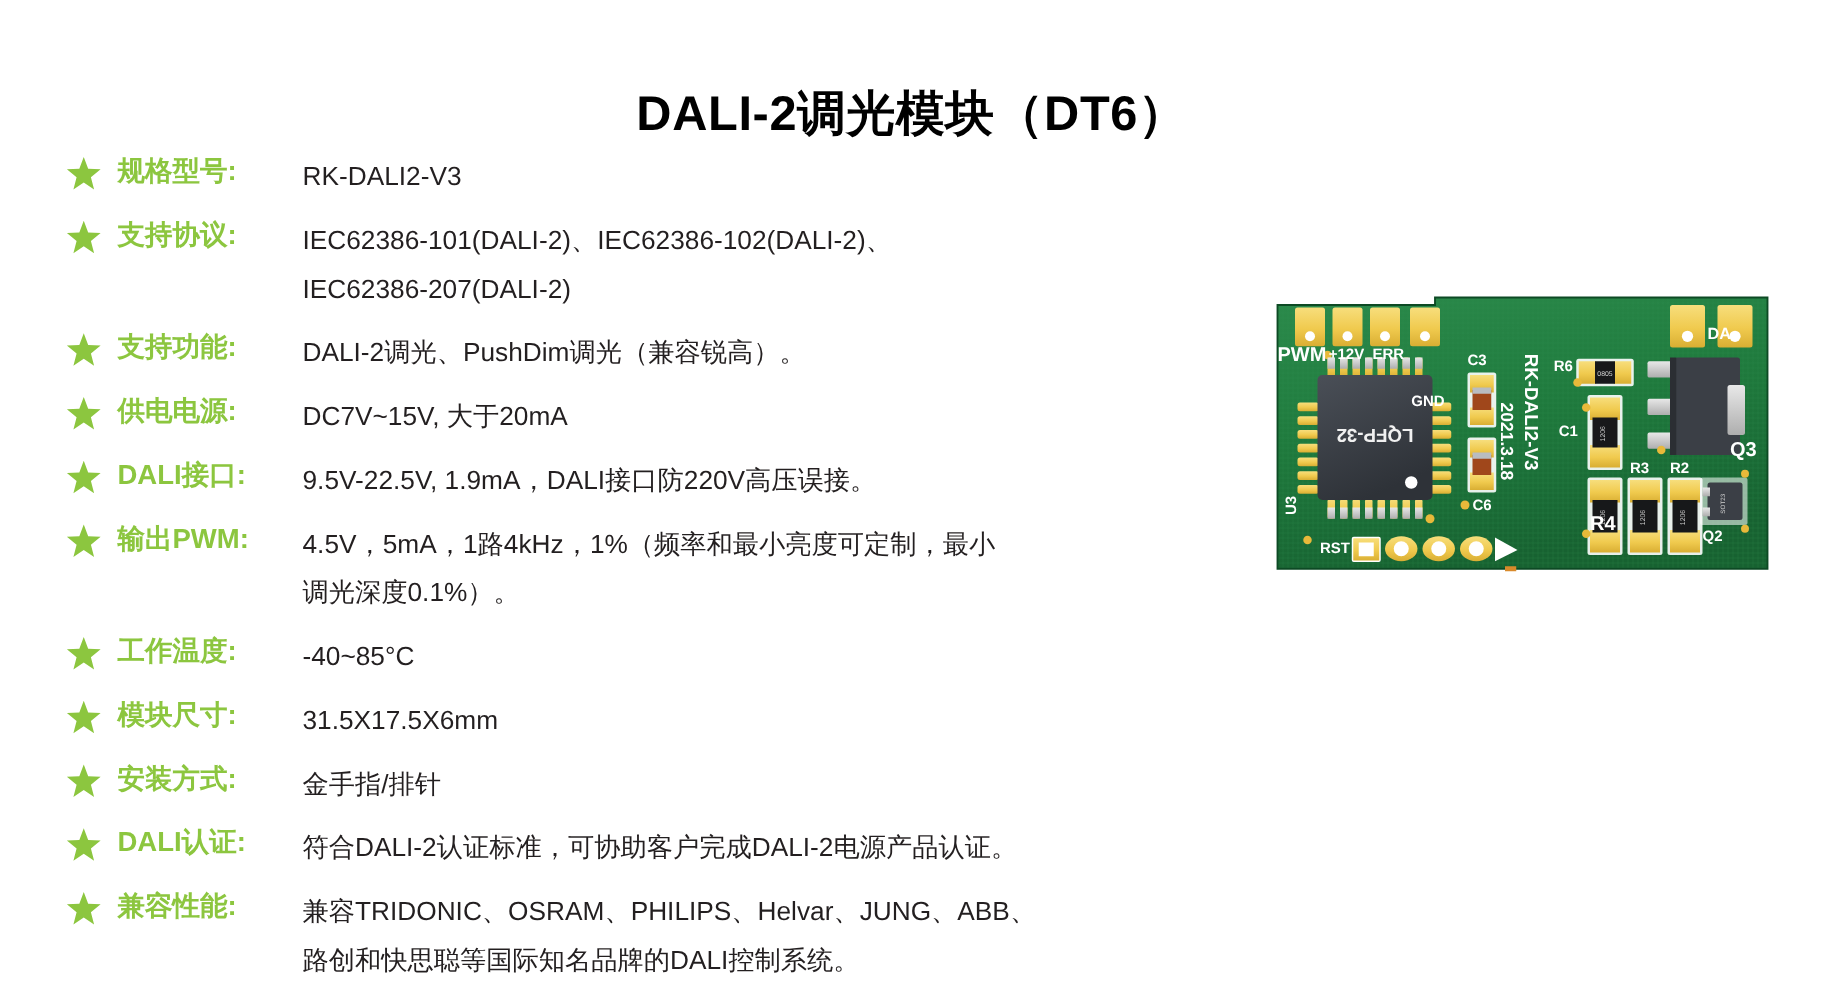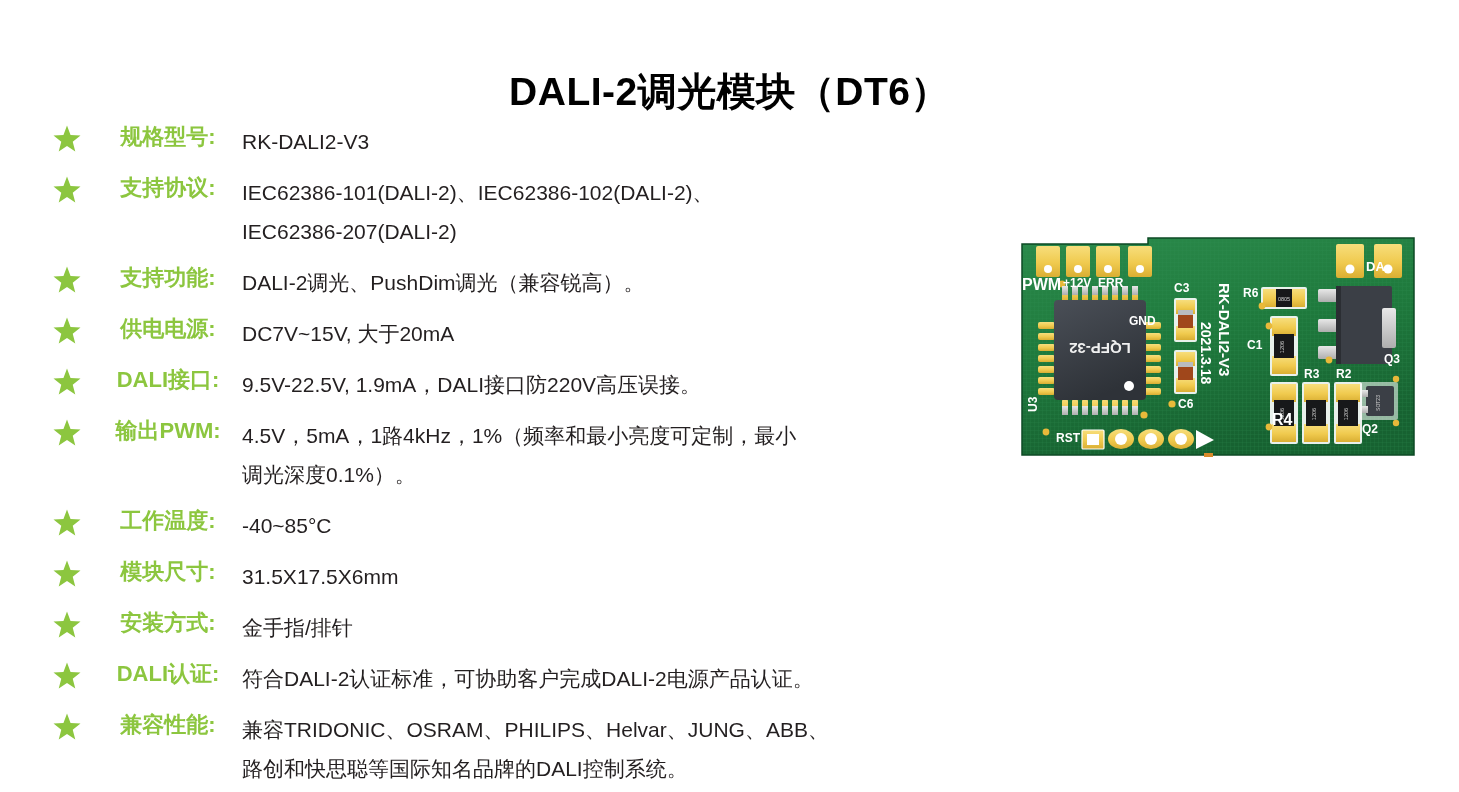--- a/index.html
+++ b/index.html
@@ -55,21 +55,20 @@
     display: block;
   }
   .spec-label {
     flex: 0 0 auto;
     width: 148px;
     font-size: 22px;
     font-weight: bold;
     color: #8cc63f;
     line-height: 30px;
     white-space: nowrap;
-    text-align: center;
   }
   .spec-value {
     flex: 1 1 auto;
     font-size: 21px;
     color: #231f20;
     line-height: 30px;
   }
   .spec-value .vline {
     display: block;
     line-height: 39px;
@@ -441,20 +440,20 @@
   <div class="pcb-label" style="left:111px; top:42px; font-size:12px;margin-top:38px;">GND</div>
   <div class="pcb-label" style="left:348px; top:25px; font-size:13px;">DA</div>
 
   <div class="pcb-label" style="left:156px; top:47px; font-size:12px;">C3</div>
   <div class="pcb-label" style="left:160px; top:163px; font-size:12px;">C6</div>
   <div class="pcb-label" style="left:229px; top:104px; font-size:12px;">C1</div>
   <div class="pcb-label" style="left:225px; top:52px; font-size:12px;">R6</div>
   <div class="pcb-label" style="left:286px; top:133px; font-size:12px;">R3</div>
   <div class="pcb-label" style="left:318px; top:133px; font-size:12px;">R2</div>
   <div class="pcb-label" style="left:228px; top:177px; font-size:16px;padding-left:26px;">R4</div>
-  <div class="pcb-label" style="left:366px; top:118px; font-size:12px;">Q3</div>
+  <div class="pcb-label" style="left:366px; top:118px; font-size:16px;">Q3</div>
   <div class="pcb-label" style="left:344px; top:188px; font-size:12px;">Q2</div>
   <div class="pcb-label" style="left:38px; top:197px; font-size:12px;">RST</div>
 
   <div class="pcb-label" style="left:8px; top:178px; font-size:12px; transform:rotate(-90deg); transform-origin:left top;">U3</div>
   <div class="pcb-label" style="left:215px; top:49px; font-size:15px; transform:rotate(90deg); transform-origin:left top;">RK-DALI2-V3</div>
   <div class="pcb-label" style="left:196px; top:88px; font-size:14px; transform:rotate(90deg); transform-origin:left top;">2021.3.18</div>
 </div>
 
 </body></html>

